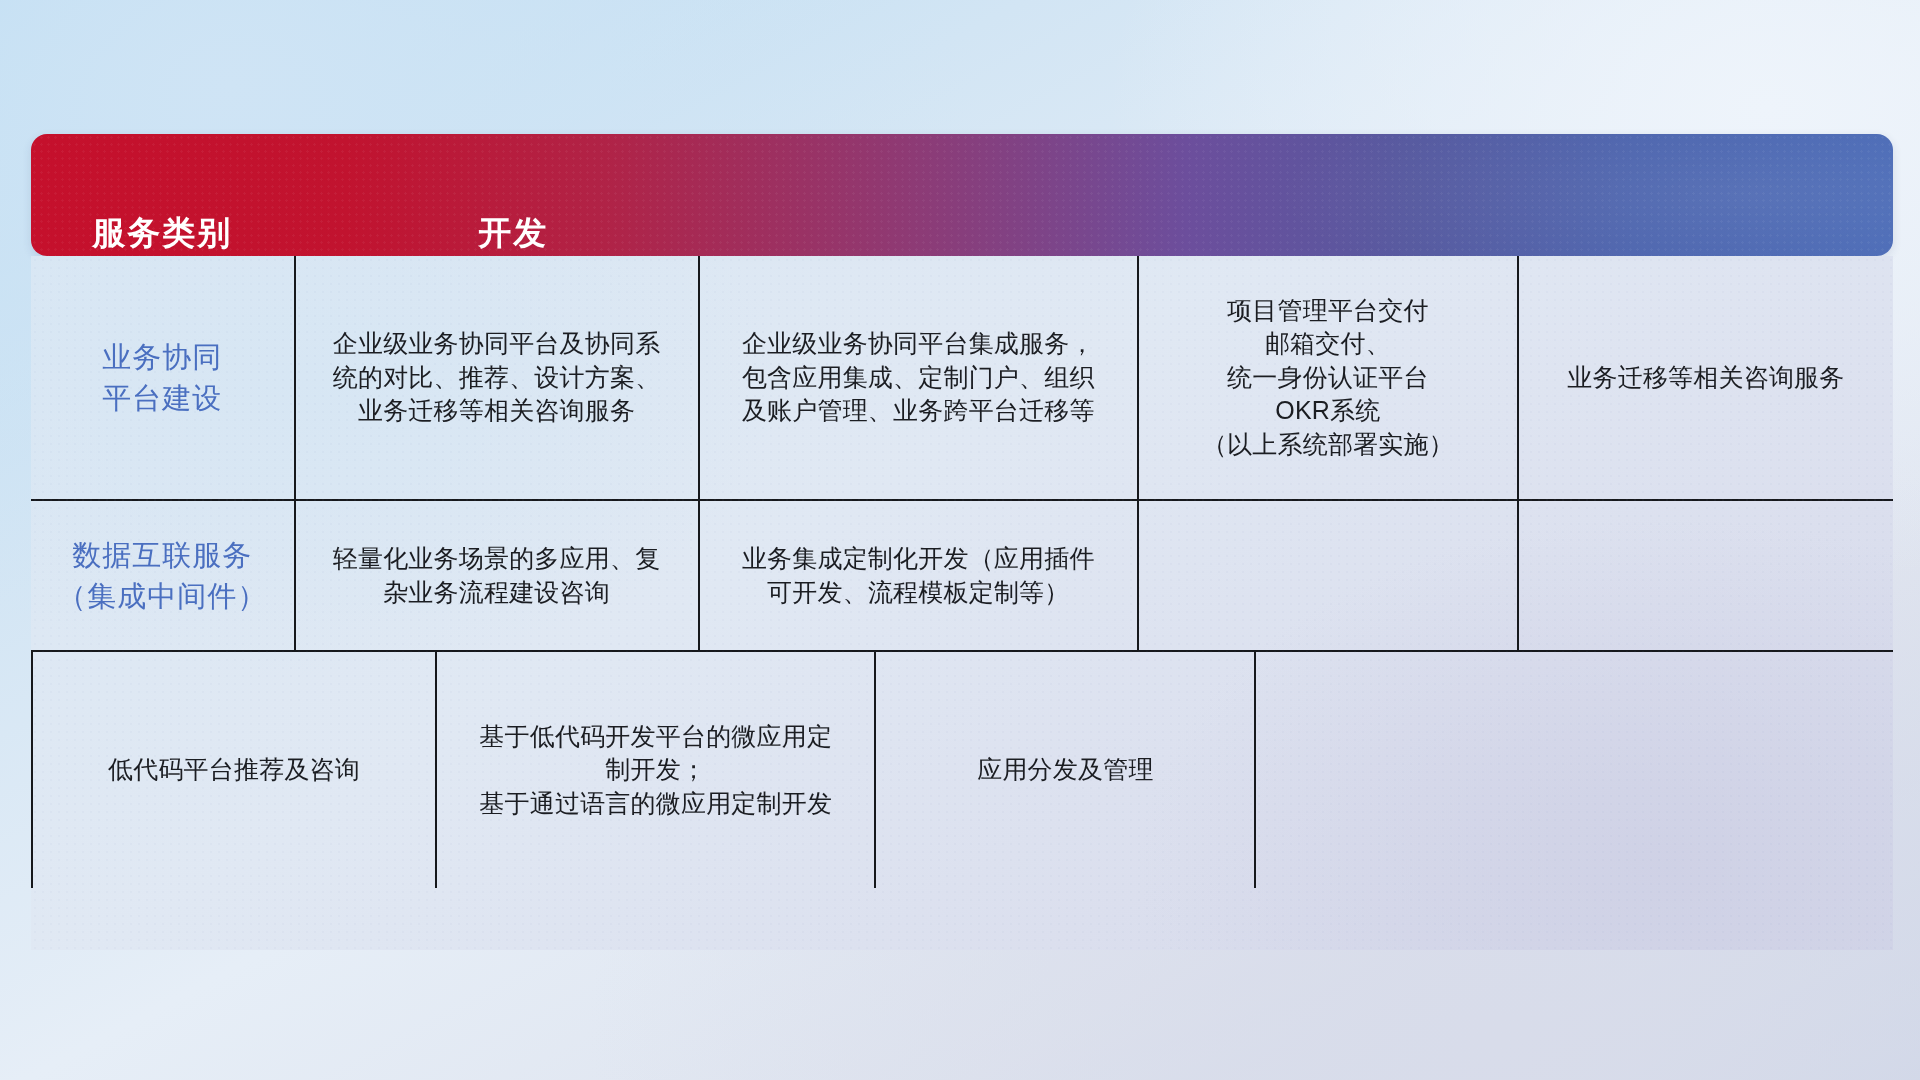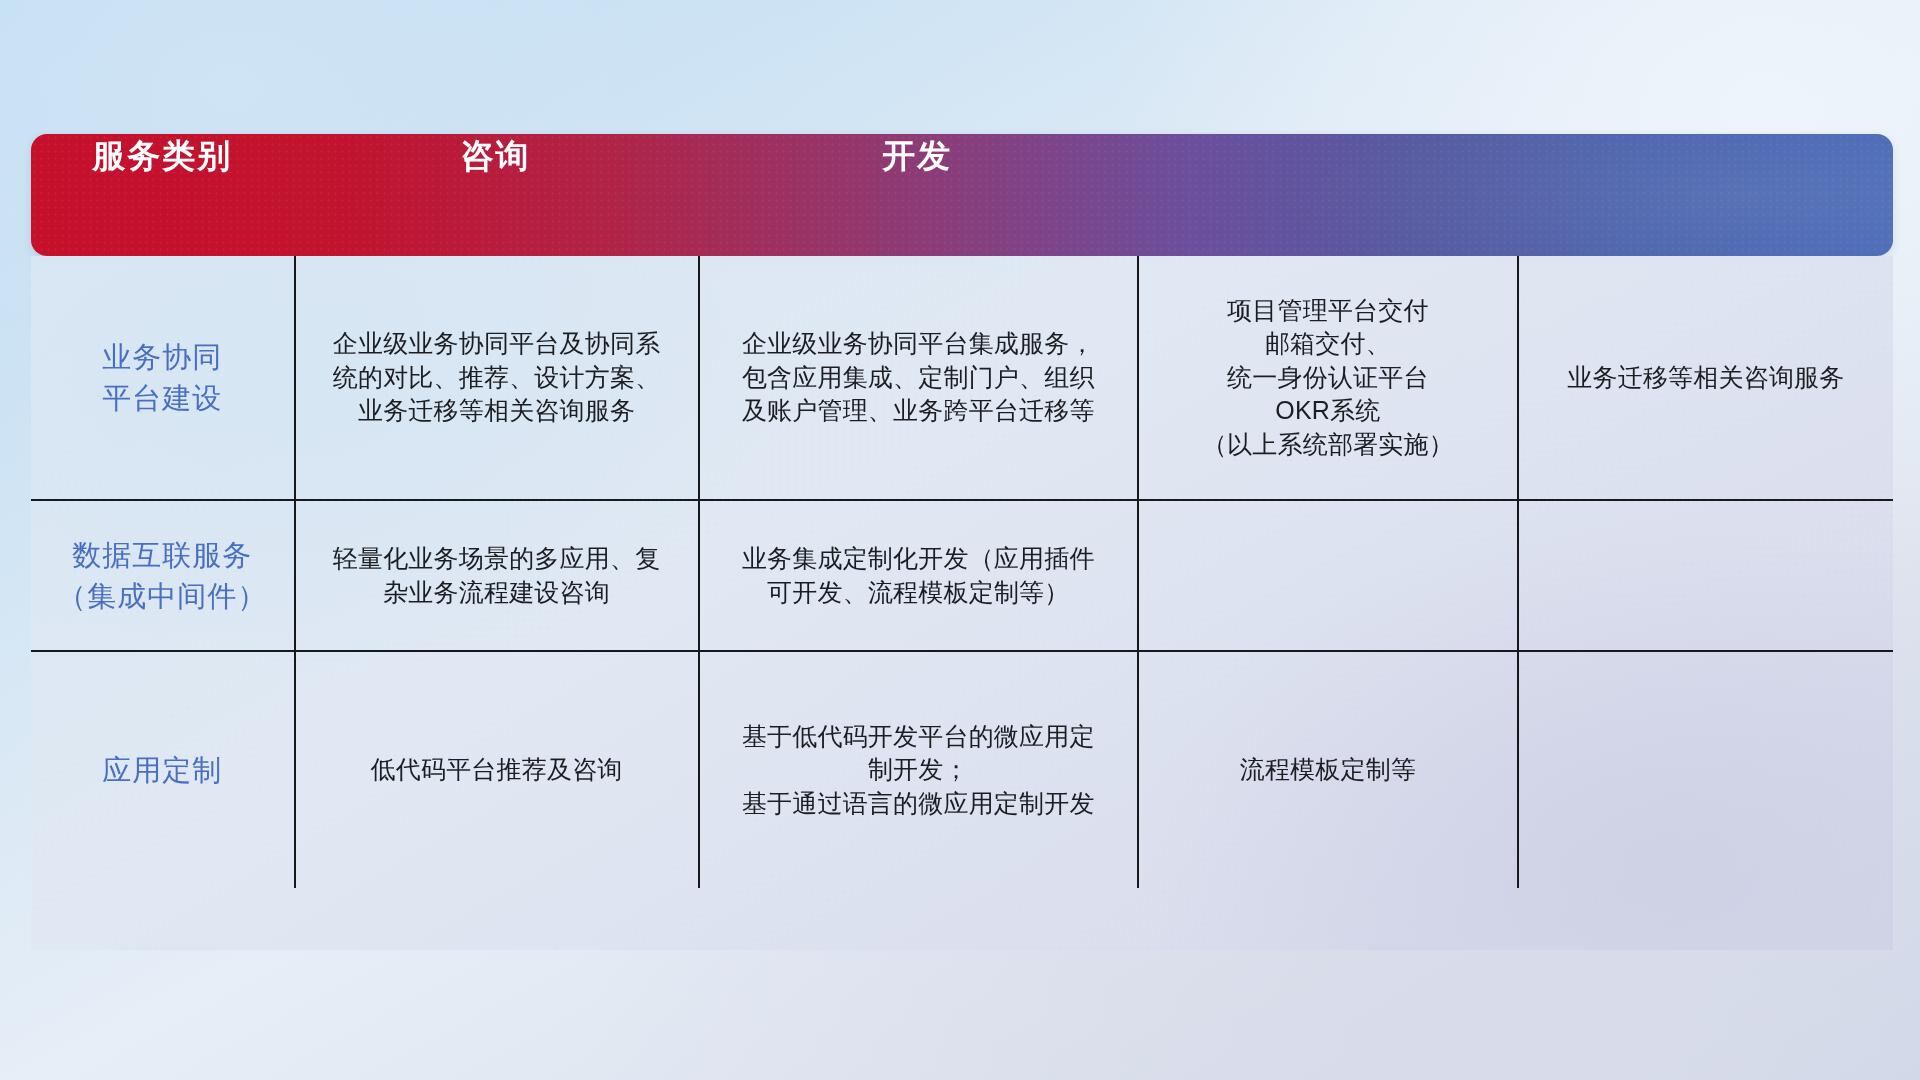--- a/index.html
+++ b/index.html
@@ -55,21 +55,21 @@
         #c1132f 17%,
         #b02347 31%,
         #8e3a74 47%,
         #6c4e9c 62%,
         #56599f 74%,
         #4b63ad 86%,
         #4a6ab6 100%);
     box-shadow: 0 3px 10px rgba(40,60,110,0.12);
     overflow: hidden;
     display: flex;
-    align-items: flex-start;
+    align-items: flex-end;
   }
   .thead::after{
     content:"";
     position:absolute; inset:0;
     background-image: radial-gradient(rgba(255,255,255,0.085) 1px, rgba(255,255,255,0) 1.2px);
     background-size: 7px 7px;
     opacity: .55;
     pointer-events:none;
   }
   .th {
@@ -152,21 +152,20 @@
 </head>
 <body>
 
 <div class="page">
   <div class="canvas">
 
     <div class="table-wrap">
 
       <div class="thead">
         <div class="th c0">服务类别</div>
-        <div class="th c1">咨询</div>
         <div class="th c2">开发</div>
       </div>
 
       <div class="tbody">
 
         <div class="row r0">
           <div class="cell c0">
             <span class="cat">业务协同
 平台建设</span>
           </div>
@@ -207,33 +206,30 @@
           </div>
           <div class="cell c3 divider">
             <span class="body-text"></span>
           </div>
           <div class="cell c4 divider">
             <span class="body-text"></span>
           </div>
         </div>
 
         <div class="row r2">
-          <div class="cell c0">
-            <span class="cat">应用定制</span>
-          </div>
           <div class="cell c1 divider">
             <span class="body-text">低代码平台推荐及咨询</span>
           </div>
           <div class="cell c2 divider">
             <span class="body-text">基于低代码开发平台的微应用定
 制开发；
 基于通过语言的微应用定制开发</span>
           </div>
           <div class="cell c3 divider">
-            <span class="body-text">流程模板定制等</span>
+            <span class="body-text">应用分发及管理</span>
           </div>
           <div class="cell c4 divider">
             <span class="body-text"></span>
           </div>
         </div>
 
       </div>
     </div>
 
   </div>

